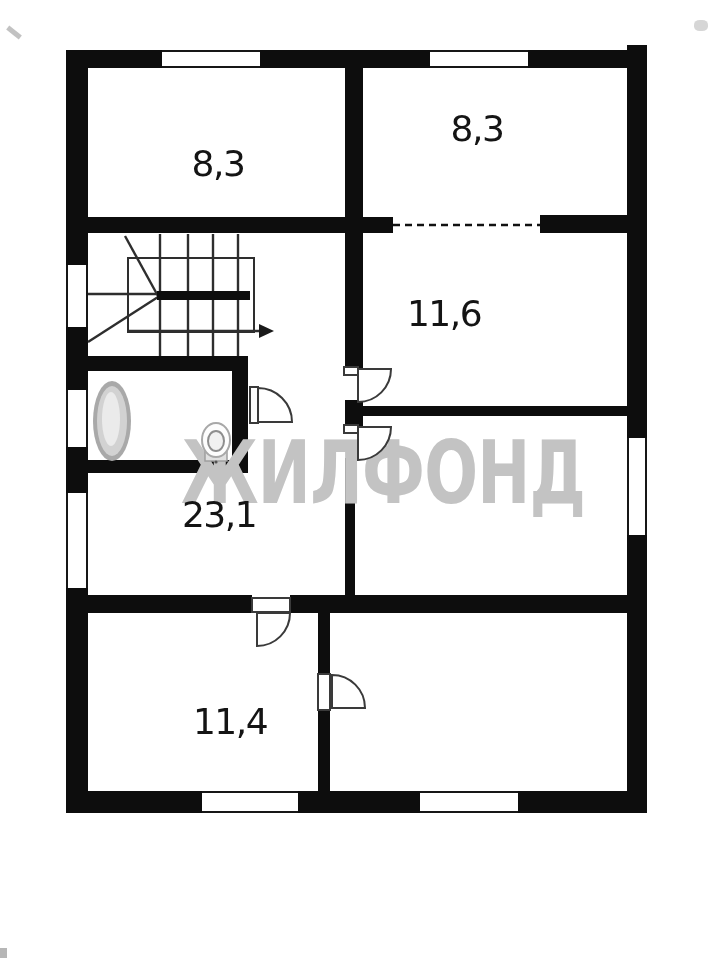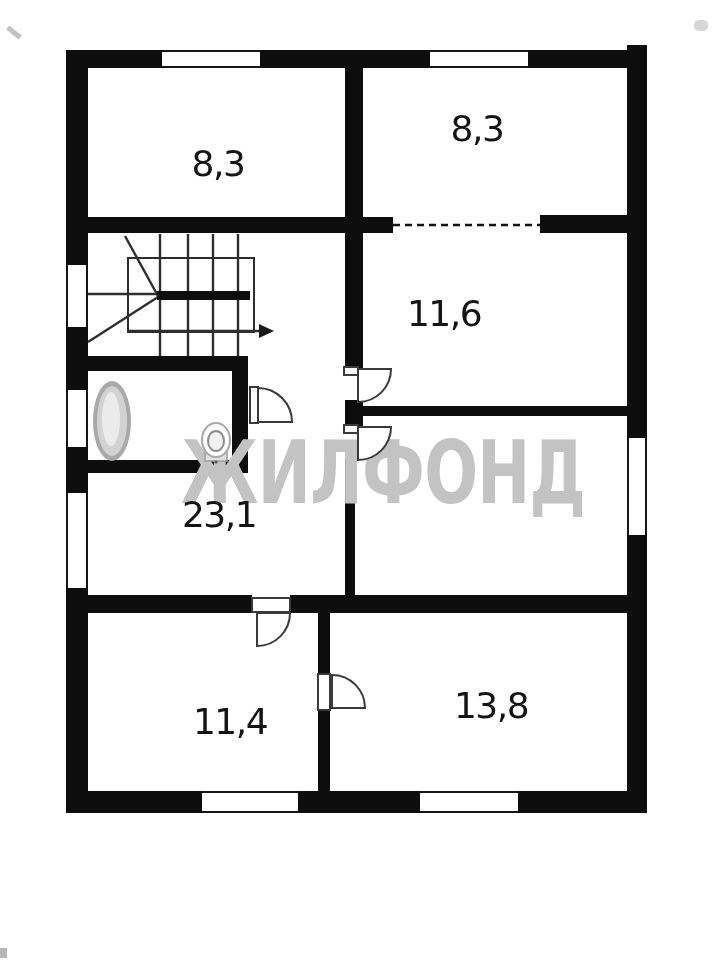--- a/index.html
+++ b/index.html
@@ -124,15 +124,14 @@
       <ellipse cx="216" cy="441" rx="8" ry="10" fill="#f1f1f1" stroke="#8e8e8e" stroke-width="2"></ellipse>
       <circle cx="216" cy="462" r="1.6" fill="#555555"></circle>
     </g>
   </svg>
 
   <div class="room-label" style="left:218px;top:163px;">8,3</div>
   <div class="room-label" style="left:477px;top:128px;">8,3</div>
   <div class="room-label" style="left:444px;top:313px;">11,6</div>
   <div class="room-label" style="left:219px;top:514px;">23,1</div>
   <div class="room-label" style="left:212px;top:721px;margin-left:18px;">11,4</div>
-  <div class="room-label" style="left:491px;top:705px;">13,8</div>
 
 </div>
 
 </body></html>

